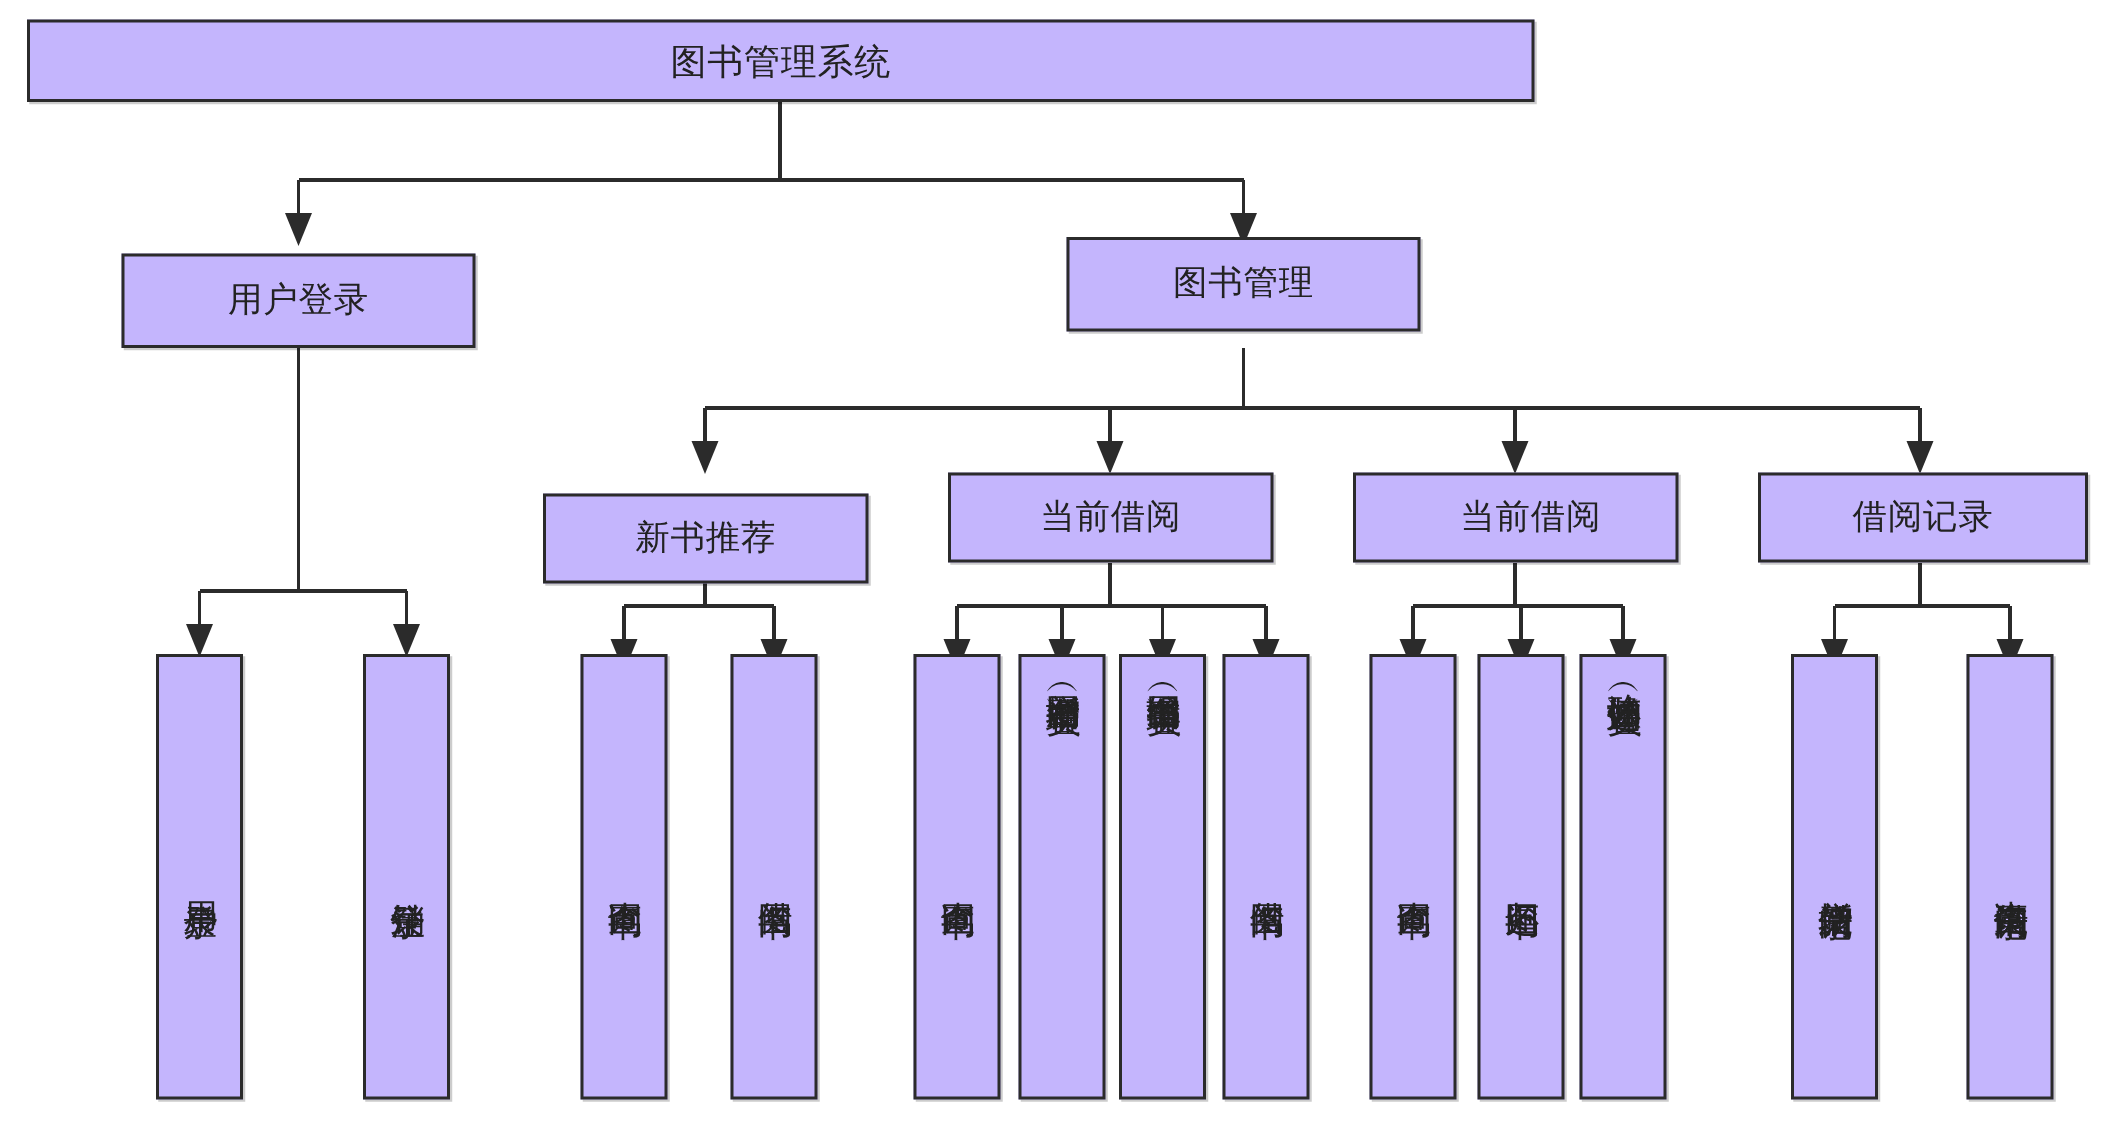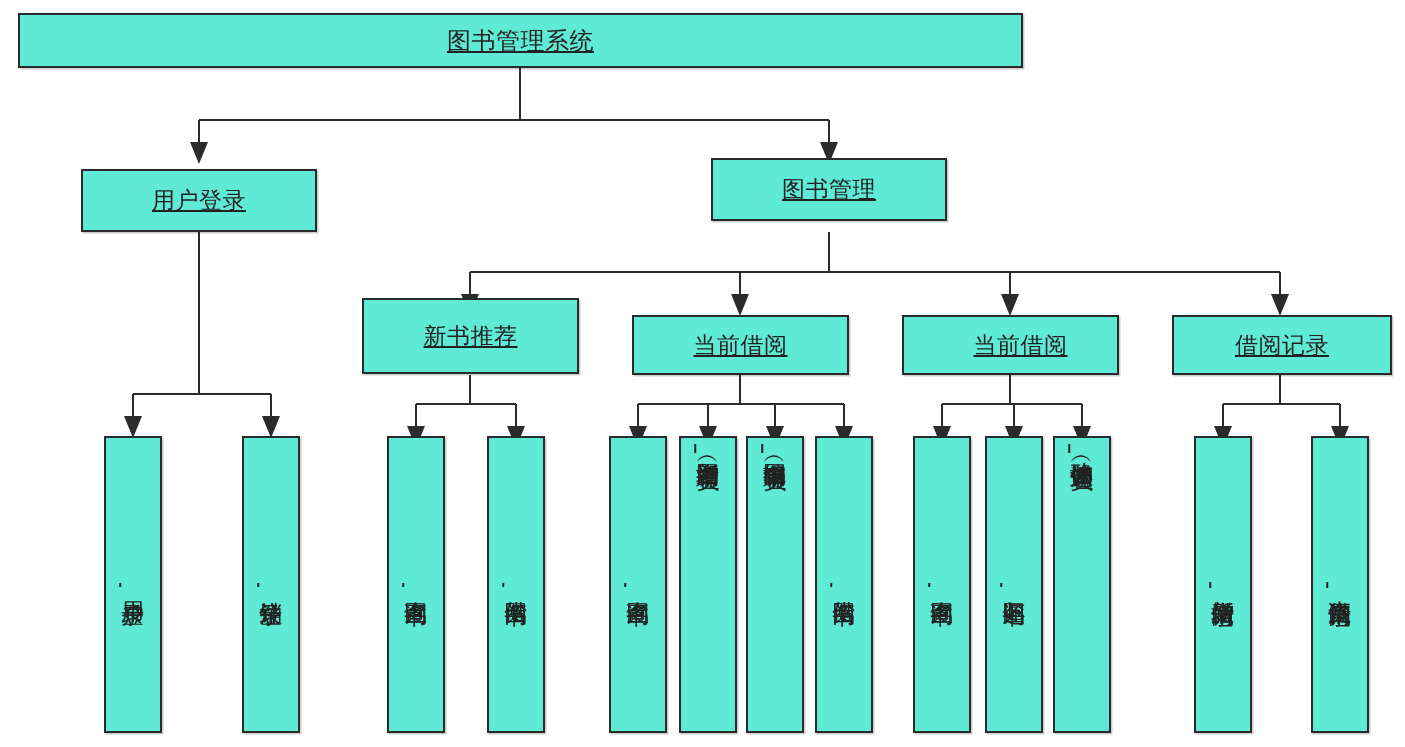--- a/index.html
+++ b/index.html
@@ -22,28 +22,27 @@
     position: absolute;
     left: 0;
     top: 0;
     width: 1405px;
     height: 747px;
     pointer-events: none;
   }
   .node {
     position: absolute;
     box-sizing: border-box;
-    background: #5eead4;
+    background: #c4b5fd;
     border: 2.5px solid #2b2b2b;
     box-shadow: 1.5px 1.5px 0 rgba(0,0,0,0.20);
     display: flex;
     align-items: center;
     justify-content: center;
     color: #222222;
-    text-decoration: underline;
   }
   .node-h {
     font-size: 23px;
     letter-spacing: 0.5px;
     white-space: nowrap;
     line-height: 1;
   }
   .node-root .node-h { font-size: 24px; }
   .node-v {
     writing-mode: vertical-rl;
@@ -138,21 +137,21 @@
   <div id="nodes-layer">
       <div class="node node-root" style="left: 18px; top: 13px; width: 1005px; height: 55px;">
         <span class="node-h">图书管理系统</span>
       </div>
       <div class="node node-l2" style="left: 81px; top: 169px; width: 236px; height: 63px;">
         <span class="node-h">用户登录</span>
       </div>
       <div class="node node-l2" style="left: 711px; top: 158px; width: 236px; height: 63px;">
         <span class="node-h">图书管理</span>
       </div>
-      <div class="node node-l3" style="left: 362px; top: 298px; width: 217px; height: 76px;">
+      <div class="node node-l3" style="left: 362px; top: 329px; width: 217px; height: 60px;">
         <span class="node-h">新书推荐</span>
       </div>
       <div class="node node-l3" style="left: 632px; top: 315px; width: 217px; height: 60px;">
         <span class="node-h">当前借阅</span>
       </div>
       <div class="node node-l3" style="left: 902px; top: 315px; width: 217px; height: 60px; padding-left: 20px;">
         <span class="node-h">当前借阅</span>
       </div>
       <div class="node node-l3" style="left: 1172px; top: 315px; width: 220px; height: 60px;">
         <span class="node-h">借阅记录</span>

